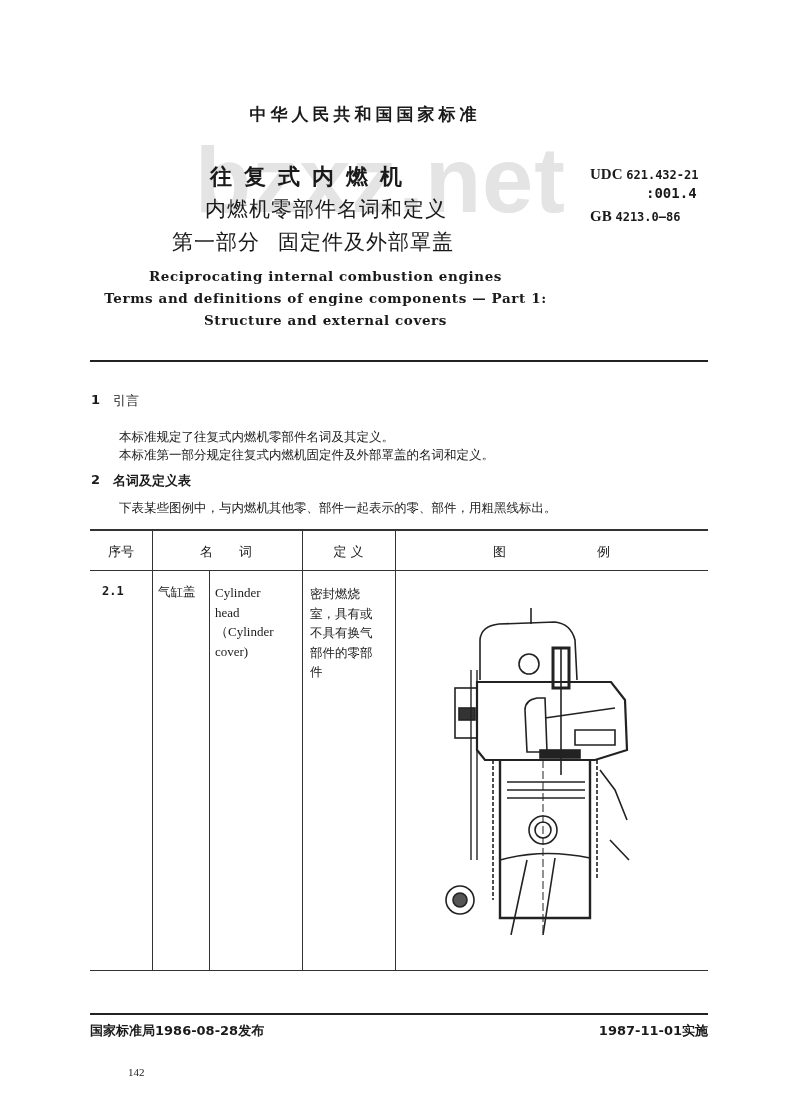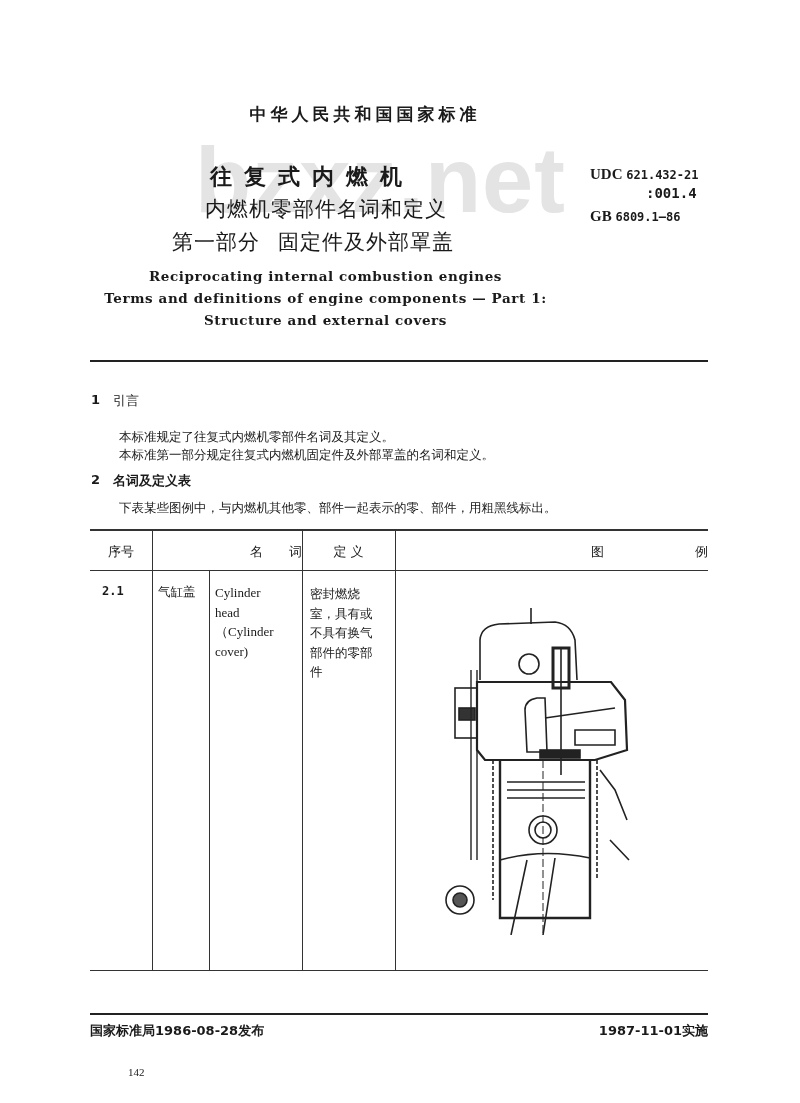--- a/index.html
+++ b/index.html
@@ -51,21 +51,21 @@
   <span>第一部分</span><span class="gap"></span><span>固定件及外部罩盖</span>
 </div>
 
 <div class="abs udc serif z1">
   <span>UDC</span>
   <span class="num">621.432-21</span>
 </div>
 <div class="abs udc2 mono z1">:001.4</div>
 <div class="abs gb serif z1">
   <span>GB</span>
-  <span class="num">6809.1—86</span>
+  <span class="num">4213.0—86</span>
 </div>
 
 <div class="abs en en1 z1">Reciprocating internal combustion engines</div>
 <div class="abs en en2 z1">Terms and definitions of engine components — Part 1:</div>
 <div class="abs en en3 z1">Structure and external covers</div>
 
 <div class="abs rule rule-top"></div>
 
 <div class="abs sec" style="left:91px; top:392px;">1</div>
 <div class="abs sec" style="left:113px; top:392px; font-weight:normal;">引言</div>
@@ -79,23 +79,23 @@
 <div>
   <div class="abs table-line" style="left:90px; top:529px; width:618px; height:2px;"></div>
   <div class="abs table-line" style="left:90px; top:570px; width:618px; height:1px;"></div>
   <div class="abs table-line" style="left:90px; top:970px; width:618px; height:1px;"></div>
   <div class="abs table-line" style="left:152px; top:529px; width:1px; height:441px;"></div>
   <div class="abs table-line" style="left:209px; top:570px; width:1px; height:400px;"></div>
   <div class="abs table-line" style="left:302px; top:529px; width:1px; height:441px;"></div>
   <div class="abs table-line" style="left:395px; top:529px; width:1px; height:441px;"></div>
 
   <div class="abs tcell" style="left:90px; width:62px; top:543px; text-align:center;">序号</div>
-  <div class="abs tcell" style="left:152px; width:150px; top:543px; text-align:right;">名　　词</div>
+  <div class="abs tcell" style="left:152px; width:150px; top:543px; text-align:left;padding-left:48px;">名　　词</div>
   <div class="abs tcell" style="left:302px; width:93px; top:543px; text-align:center;">定 义</div>
-  <div class="abs tcell" style="left:395px; width:313px; top:543px; text-align:right;">图　　　　　　　例</div>
+  <div class="abs tcell" style="left:395px; width:313px; top:543px; text-align:center;">图　　　　　　　例</div>
 
   <div>
     <div class="abs tcell mono" style="left:102px; top:584px; font-weight:bold; font-size:12px;">2.1</div>
     <div class="abs tcell" style="left:158px; top:584px; font-size:12.5px;">气缸盖</div>
     <div class="abs tcell serif" style="left:215px; top:583px; font-size:13px; line-height:19.5px;">
       <div>Cylinder</div>
       <div>head</div>
       <div>（Cylinder</div>
       <div>cover)</div>
     </div>

